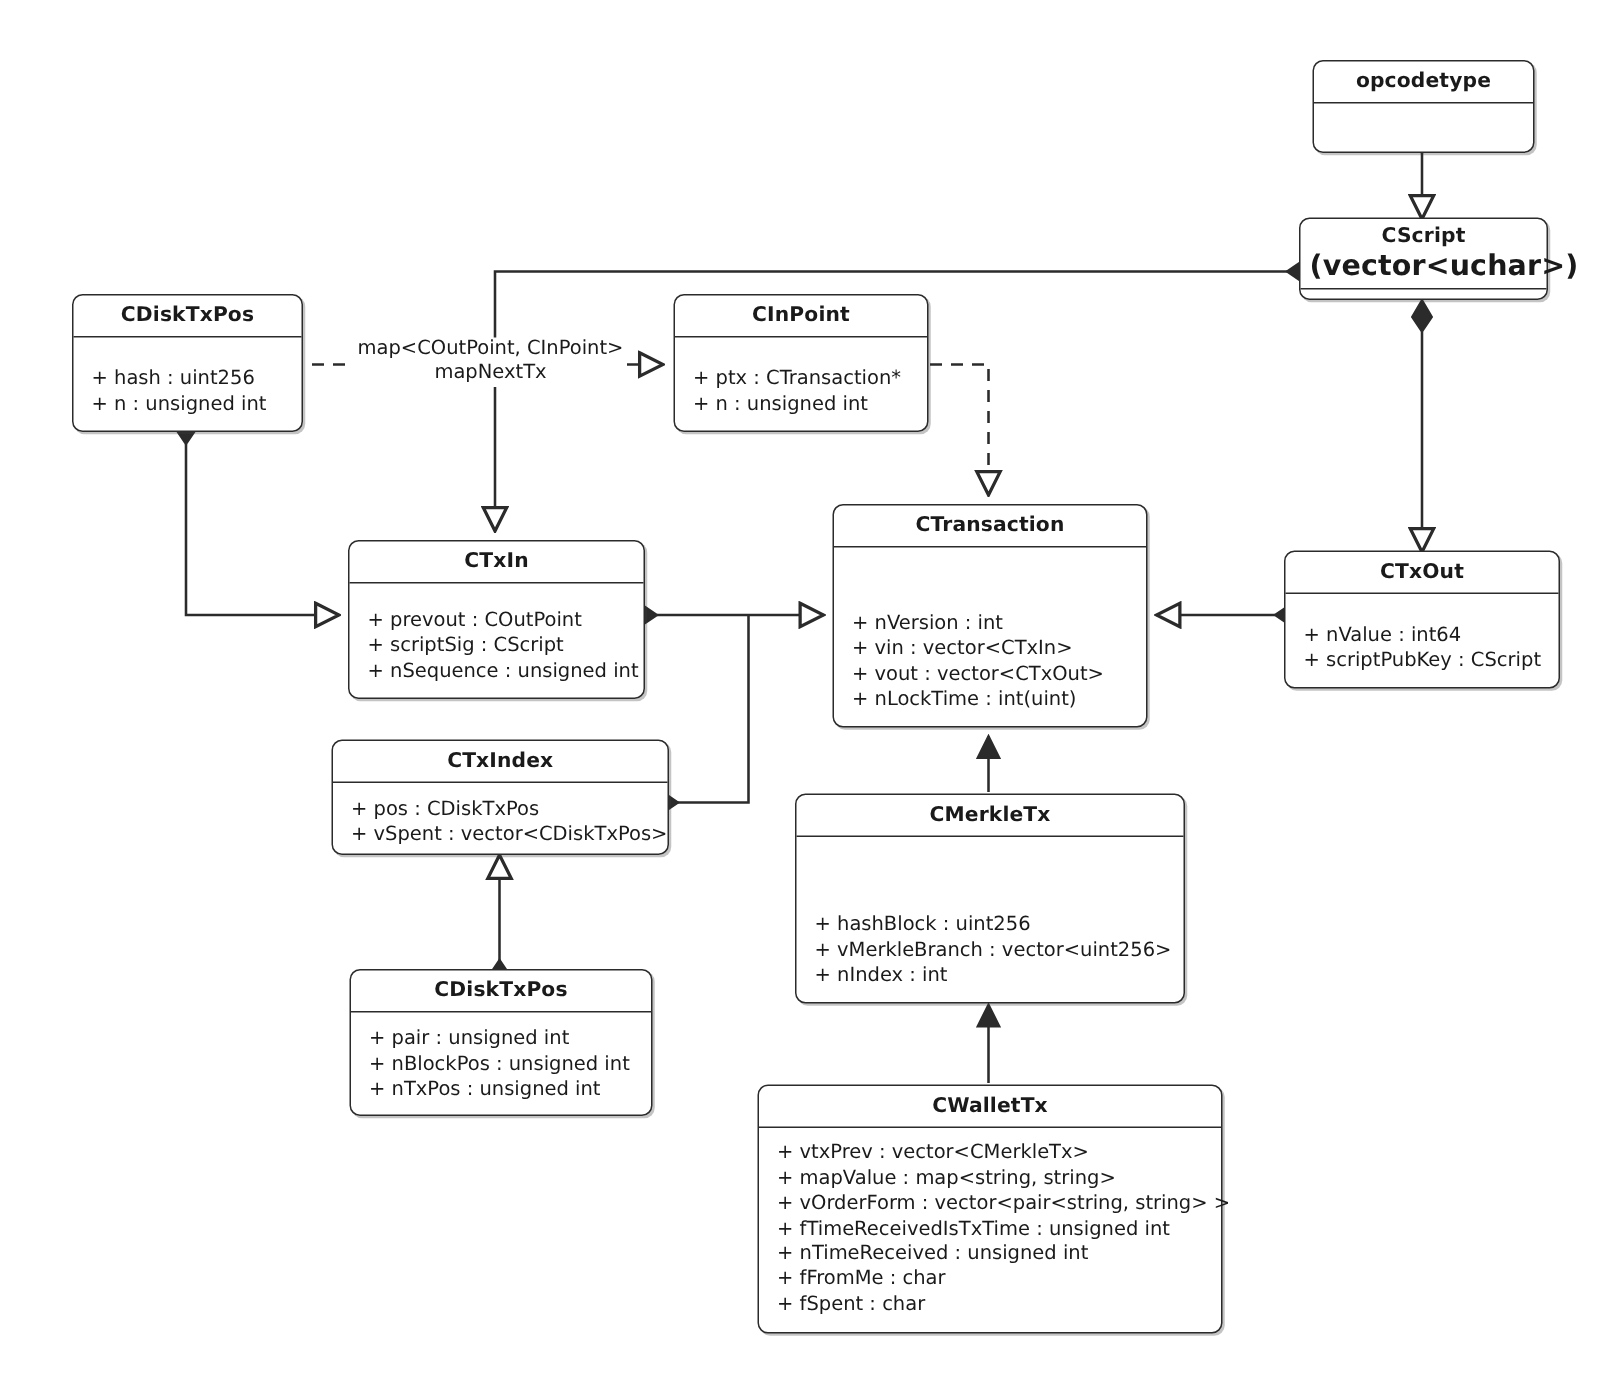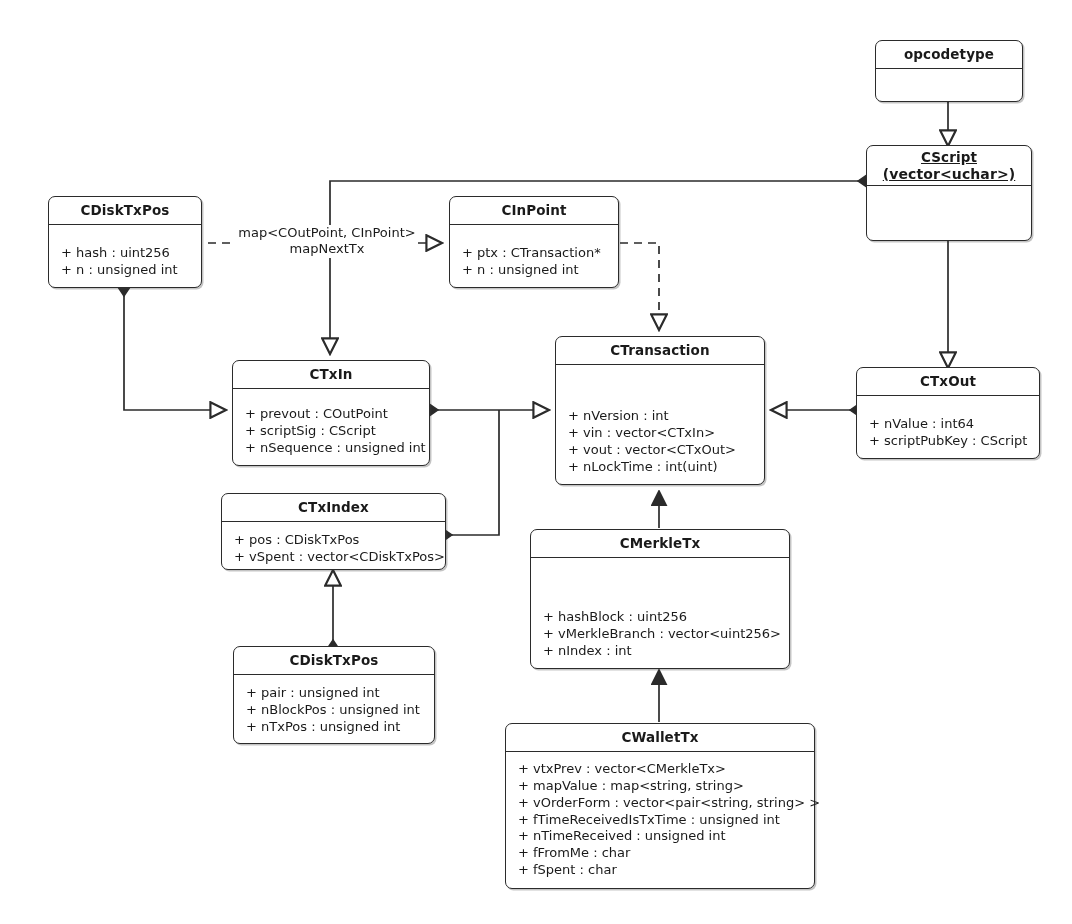--- a/index.html
+++ b/index.html
@@ -45,21 +45,21 @@
     font-size: 13.5px;
     letter-spacing: 0.1px;
     padding: 5px 6px 5px 6px;
     border-bottom: 1.6px solid #2b2b2b;
     line-height: 1.25;
     color: #1a1a1a;
   }
   .uml-head .subtitle {
     display: block;
     font-weight: bold;
-    font-size: 14px;
+    font-size: 19px;
   }
   .uml-body {
     box-sizing: border-box;
     flex: 1 1 auto;
     padding: 10px 12px 8px 12px;
     display: flex;
     flex-direction: column;
     justify-content: flex-start;
   }
   .uml-body.vcenter { justify-content: flex-end; }
@@ -130,21 +130,21 @@
     </g>
   </svg>
 
   <div class="uml-class" style="left:875px; top:40px; width:148px; height:62px;">
     <div class="uml-head">
       <span>opcodetype</span>
     </div>
     <div class="uml-body"></div>
   </div>
 
-  <div class="uml-class" style="left:866px; top:145px; width:166px; height:96px;text-decoration:underline;">
+  <div class="uml-class" style="left:866px; top:145px; width:166px; height:55px;">
     <div class="uml-head" style="padding:3px 6px 2px;">
       <span>CScript</span>
       <span class="subtitle">(vector&lt;uchar&gt;)</span>
     </div>
     <div class="uml-body"></div>
   </div>
 
   <div class="uml-class" style="left:48px; top:196px; width:154px; height:92px;">
     <div class="uml-head">
       <span>CDiskTxPos</span>

